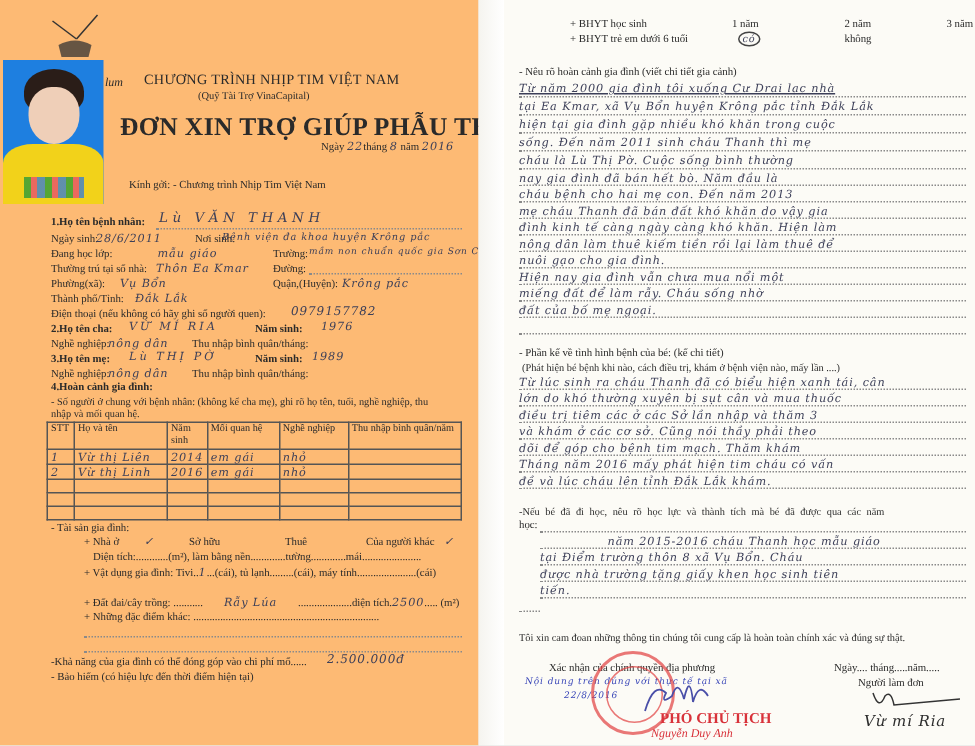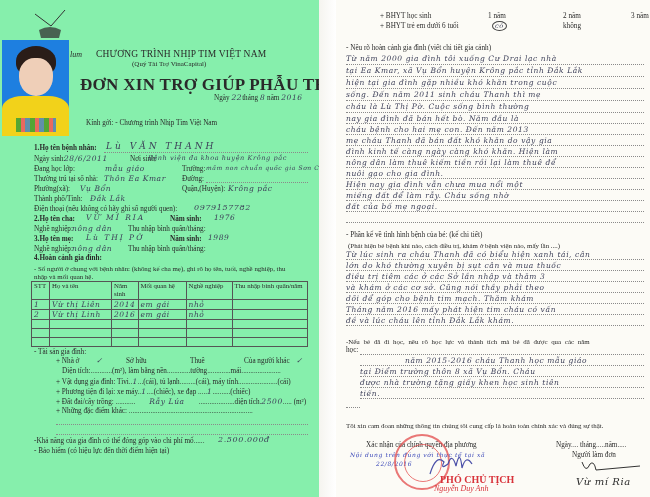--- a/index.html
+++ b/index.html
@@ -1,18 +1,18 @@
 <!DOCTYPE html>
 <html><head>
 <meta charset="utf-8">
 <style>
 *{margin:0;padding:0;box-sizing:border-box;}
 html,body{width:650px;height:497px;overflow:hidden;background:#e9e9e7;}
 body{position:relative;font-family:"Liberation Serif","DejaVu Serif",serif;color:#2a2a2a;}
-.page{position:absolute;top:0;height:497px;background:#86efac;overflow:hidden;}
+.page{position:absolute;top:0;height:497px;background:#fdba74;overflow:hidden;}
 #left{left:0;width:319px;}
 #right{left:336px;width:314px;background:#fcfbf6;}
 .abs{position:absolute;white-space:nowrap;}
 .p{font-size:7.2px;line-height:9px;}
 .b{font-weight:bold;}
 .hand{font-family:"DejaVu Serif",serif;font-style:italic;color:#3c3f58;font-size:7.5px;letter-spacing:0.6px;}
 .title1{font-size:9.5px;letter-spacing:0.2px;}
 .title2{font-size:7px;}
 .title3{font-size:17px;font-weight:bold;letter-spacing:0.3px;}
 .photo{position:absolute;left:2px;top:40px;width:67px;height:96px;background:#1e7fe0;overflow:hidden;}
@@ -170,23 +170,20 @@
   <div class="abs p" style="left:126px;top:357px;">Sở hữu</div>
   <div class="abs p" style="left:190px;top:357px;">Thuê</div>
   <div class="abs p" style="left:244px;top:357px;">Của người khác</div>
   <div class="abs hand" style="left:296px;top:356px;">✓</div>
 
   <div class="abs p" style="left:62px;top:367px;">Diện tích:............(m²), làm bằng nền.............tường.............mái......................</div>
 
   <div class="abs p" style="left:56px;top:377px;">
     <span>+ Vật dụng gia đình: Tivi..</span><span class="hand">1</span><span>...(cái), tủ lạnh.........(cái), máy tính......................(cái)</span>
   </div>
-  <div class="abs p" style="left:56px;top:387px;">
-    <span>+ Phương tiện đi lại: xe máy..</span><span class="hand">1</span><span>....(chiếc), xe đạp .....</span><span class="hand">1</span><span>..........(chiếc)</span>
-  </div>
   <div class="abs p" style="left:56px;top:397px;">
     <span>+ Đất đai/cây trồng: ...........</span><span class="hand" style="padding:0 14px;">Rẫy Lúa</span><span>....................</span><span>diện tích.</span><span class="hand">2500</span><span>..... (m²)</span>
   </div>
   <div class="abs p" style="left:56px;top:407px;">+ Những đặc điểm khác: .....................................................................</div>
   <div class="line" style="left:56px;top:424px;width:252px;"></div>
   <div class="line" style="left:56px;top:434px;width:252px;"></div>
 
   <div class="abs p" style="left:34px;top:437px;">-Khả năng của gia đình có thể đóng góp vào chi phí mổ......</div>
   <div class="abs hand" style="left:218px;top:435px;font-size:8px;">2.500.000đ</div>
   <div class="abs p" style="left:34px;top:447px;">- Bảo hiểm (có hiệu lực đến thời điểm hiện tại)</div>
@@ -198,21 +195,21 @@
   <div class="abs p" style="left:44px;top:12px;">+ BHYT học sinh</div>
   <div class="abs p" style="left:44px;top:22px;">+ BHYT trẻ em dưới 6 tuổi</div>
   <div class="abs p" style="left:152px;top:12px;">1 năm</div>
   <div class="abs hand" style="left:156px;top:21px;border:1px solid #444;border-radius:50%;padding:0 2px;font-size:6.5px;">có</div>
   <div class="abs p" style="left:227px;top:12px;">2 năm</div>
   <div class="abs p" style="left:227px;top:22px;">không</div>
   <div class="abs p" style="left:295px;top:12px;">3 năm</div>
 
   <div class="abs p" style="left:10px;top:44px;">- Nêu rõ hoàn cảnh gia đình (viết chi tiết gia cảnh)</div>
   <div id="family-lines">
-    <div class="abs hand" style="left:10px;top:54px;">Từ năm 2000 gia đình tôi xuống Cư Drai lạc nhà</div>
+    <div class="abs hand" style="left:10px;top:54px;text-decoration:underline;">Từ năm 2000 gia đình tôi xuống Cư Drai lạc nhà</div>
     <div class="abs hand" style="left:10px;top:66px;">tại Ea Kmar, xã Vụ Bổn huyện Krông pắc tỉnh Đắk Lắk</div>
     <div class="abs hand" style="left:10px;top:78px;">hiện tại gia đình gặp nhiều khó khăn trong cuộc</div>
     <div class="abs hand" style="left:10px;top:90px;">sống. Đến năm 2011 sinh cháu Thanh thì mẹ</div>
     <div class="abs hand" style="left:10px;top:102px;">cháu là Lù Thị Pờ. Cuộc sống bình thường</div>
     <div class="abs hand" style="left:10px;top:114px;">nay gia đình đã bán hết bò. Năm đầu là</div>
     <div class="abs hand" style="left:10px;top:125px;">cháu bệnh cho hai mẹ con. Đến năm 2013</div>
     <div class="abs hand" style="left:10px;top:136px;">mẹ cháu Thanh đã bán đất khó khăn do vậy gia</div>
     <div class="abs hand" style="left:10px;top:147px;">đình kinh tế càng ngày càng khó khăn. Hiện làm</div>
     <div class="abs hand" style="left:10px;top:158px;">nông dân làm thuê kiếm tiền rồi lại làm thuê để</div>
     <div class="abs hand" style="left:10px;top:169px;">nuôi gạo cho gia đình.</div>

